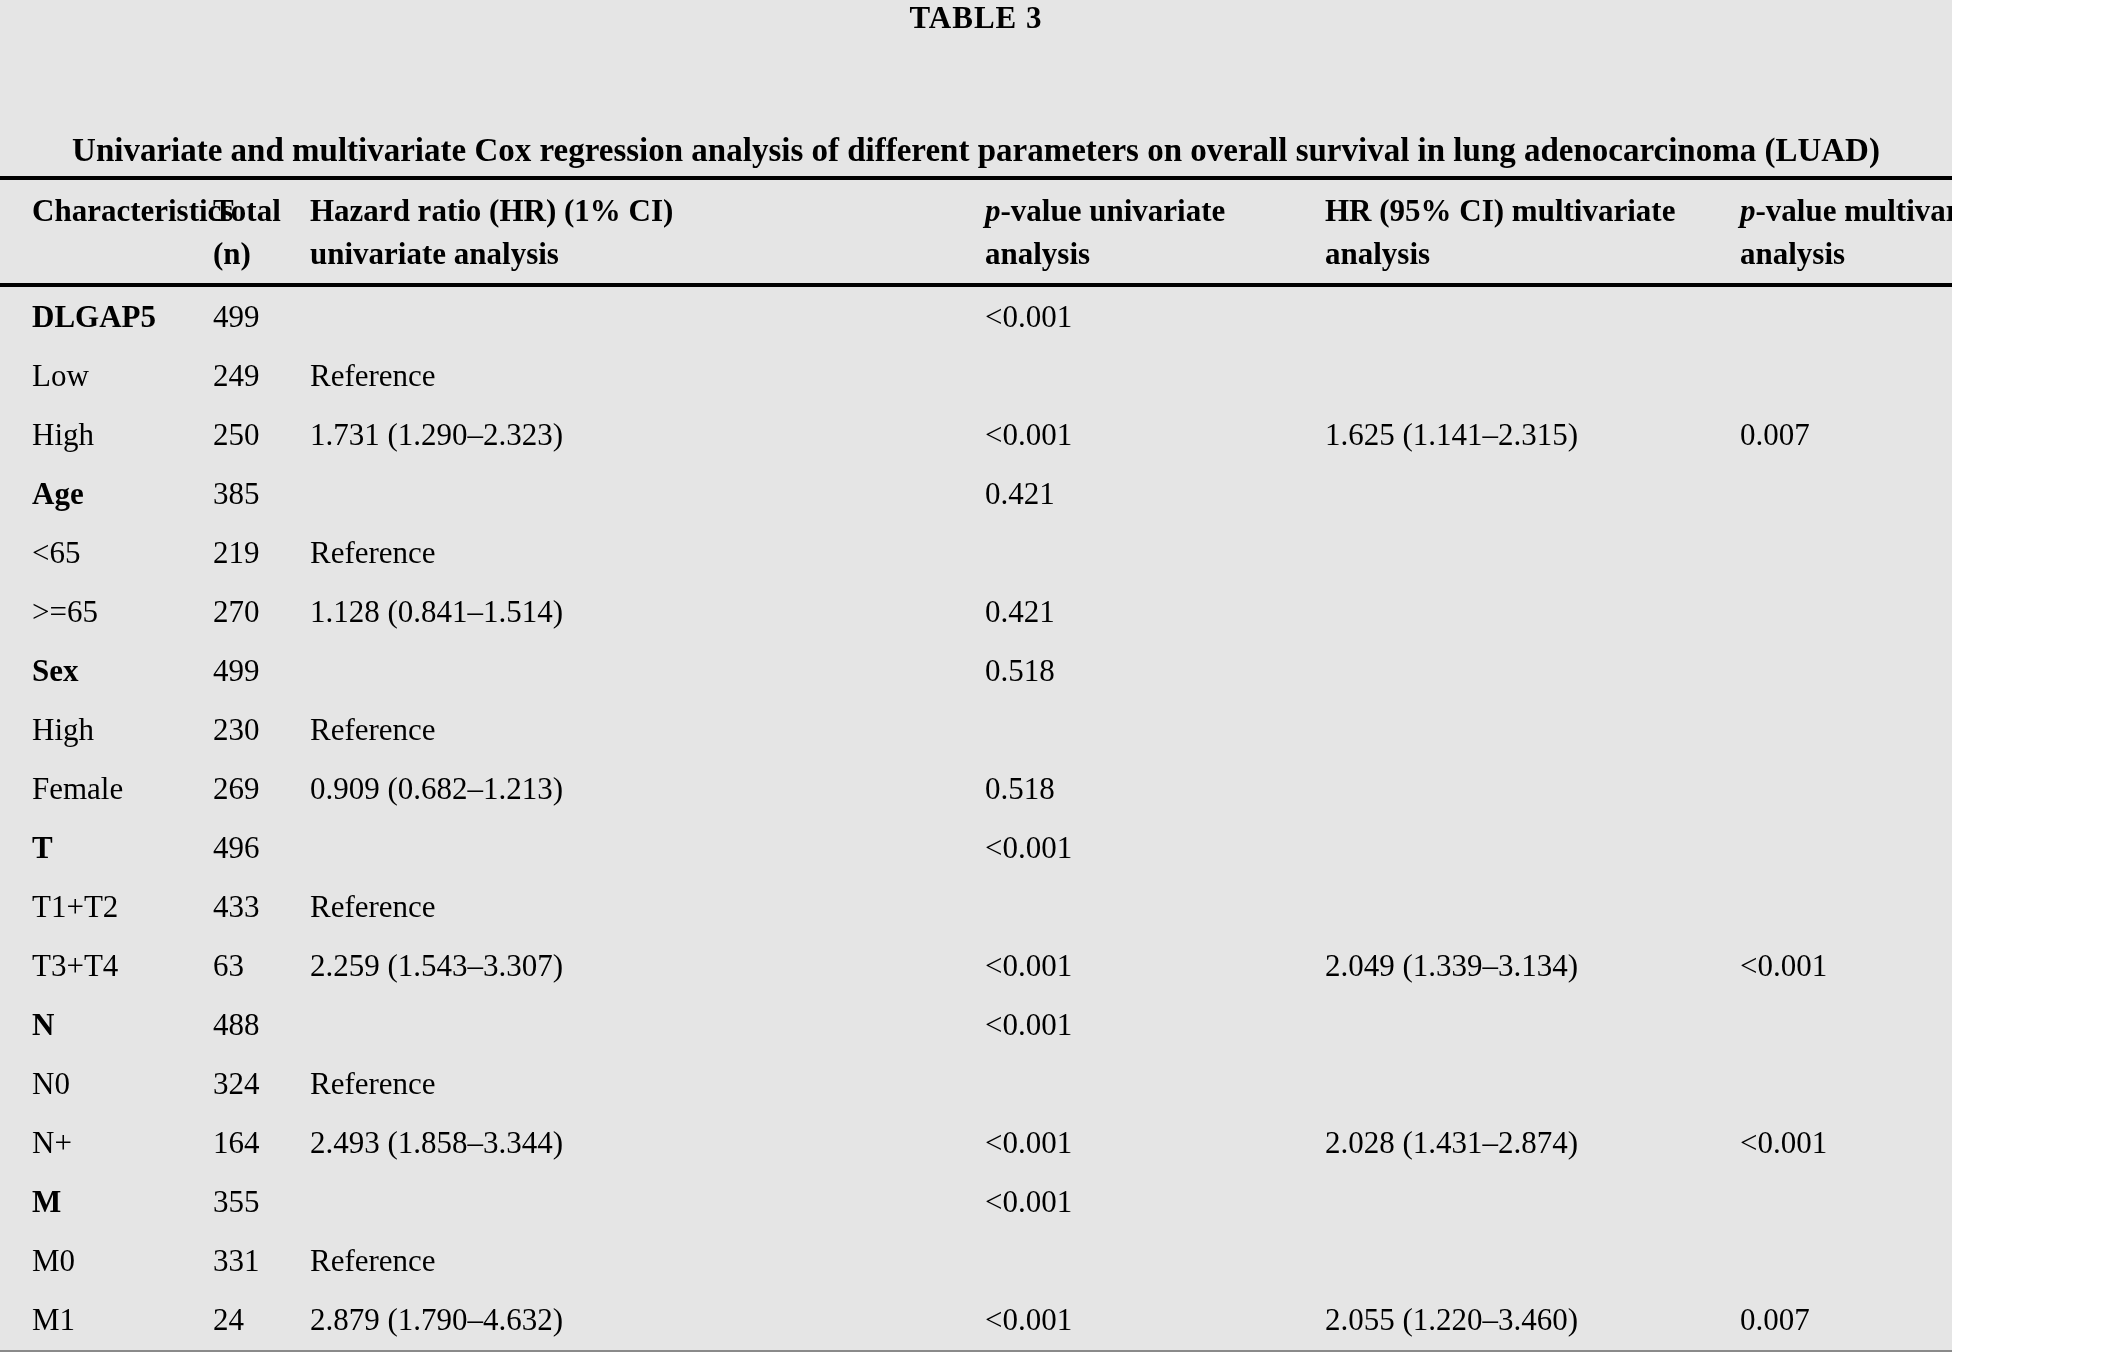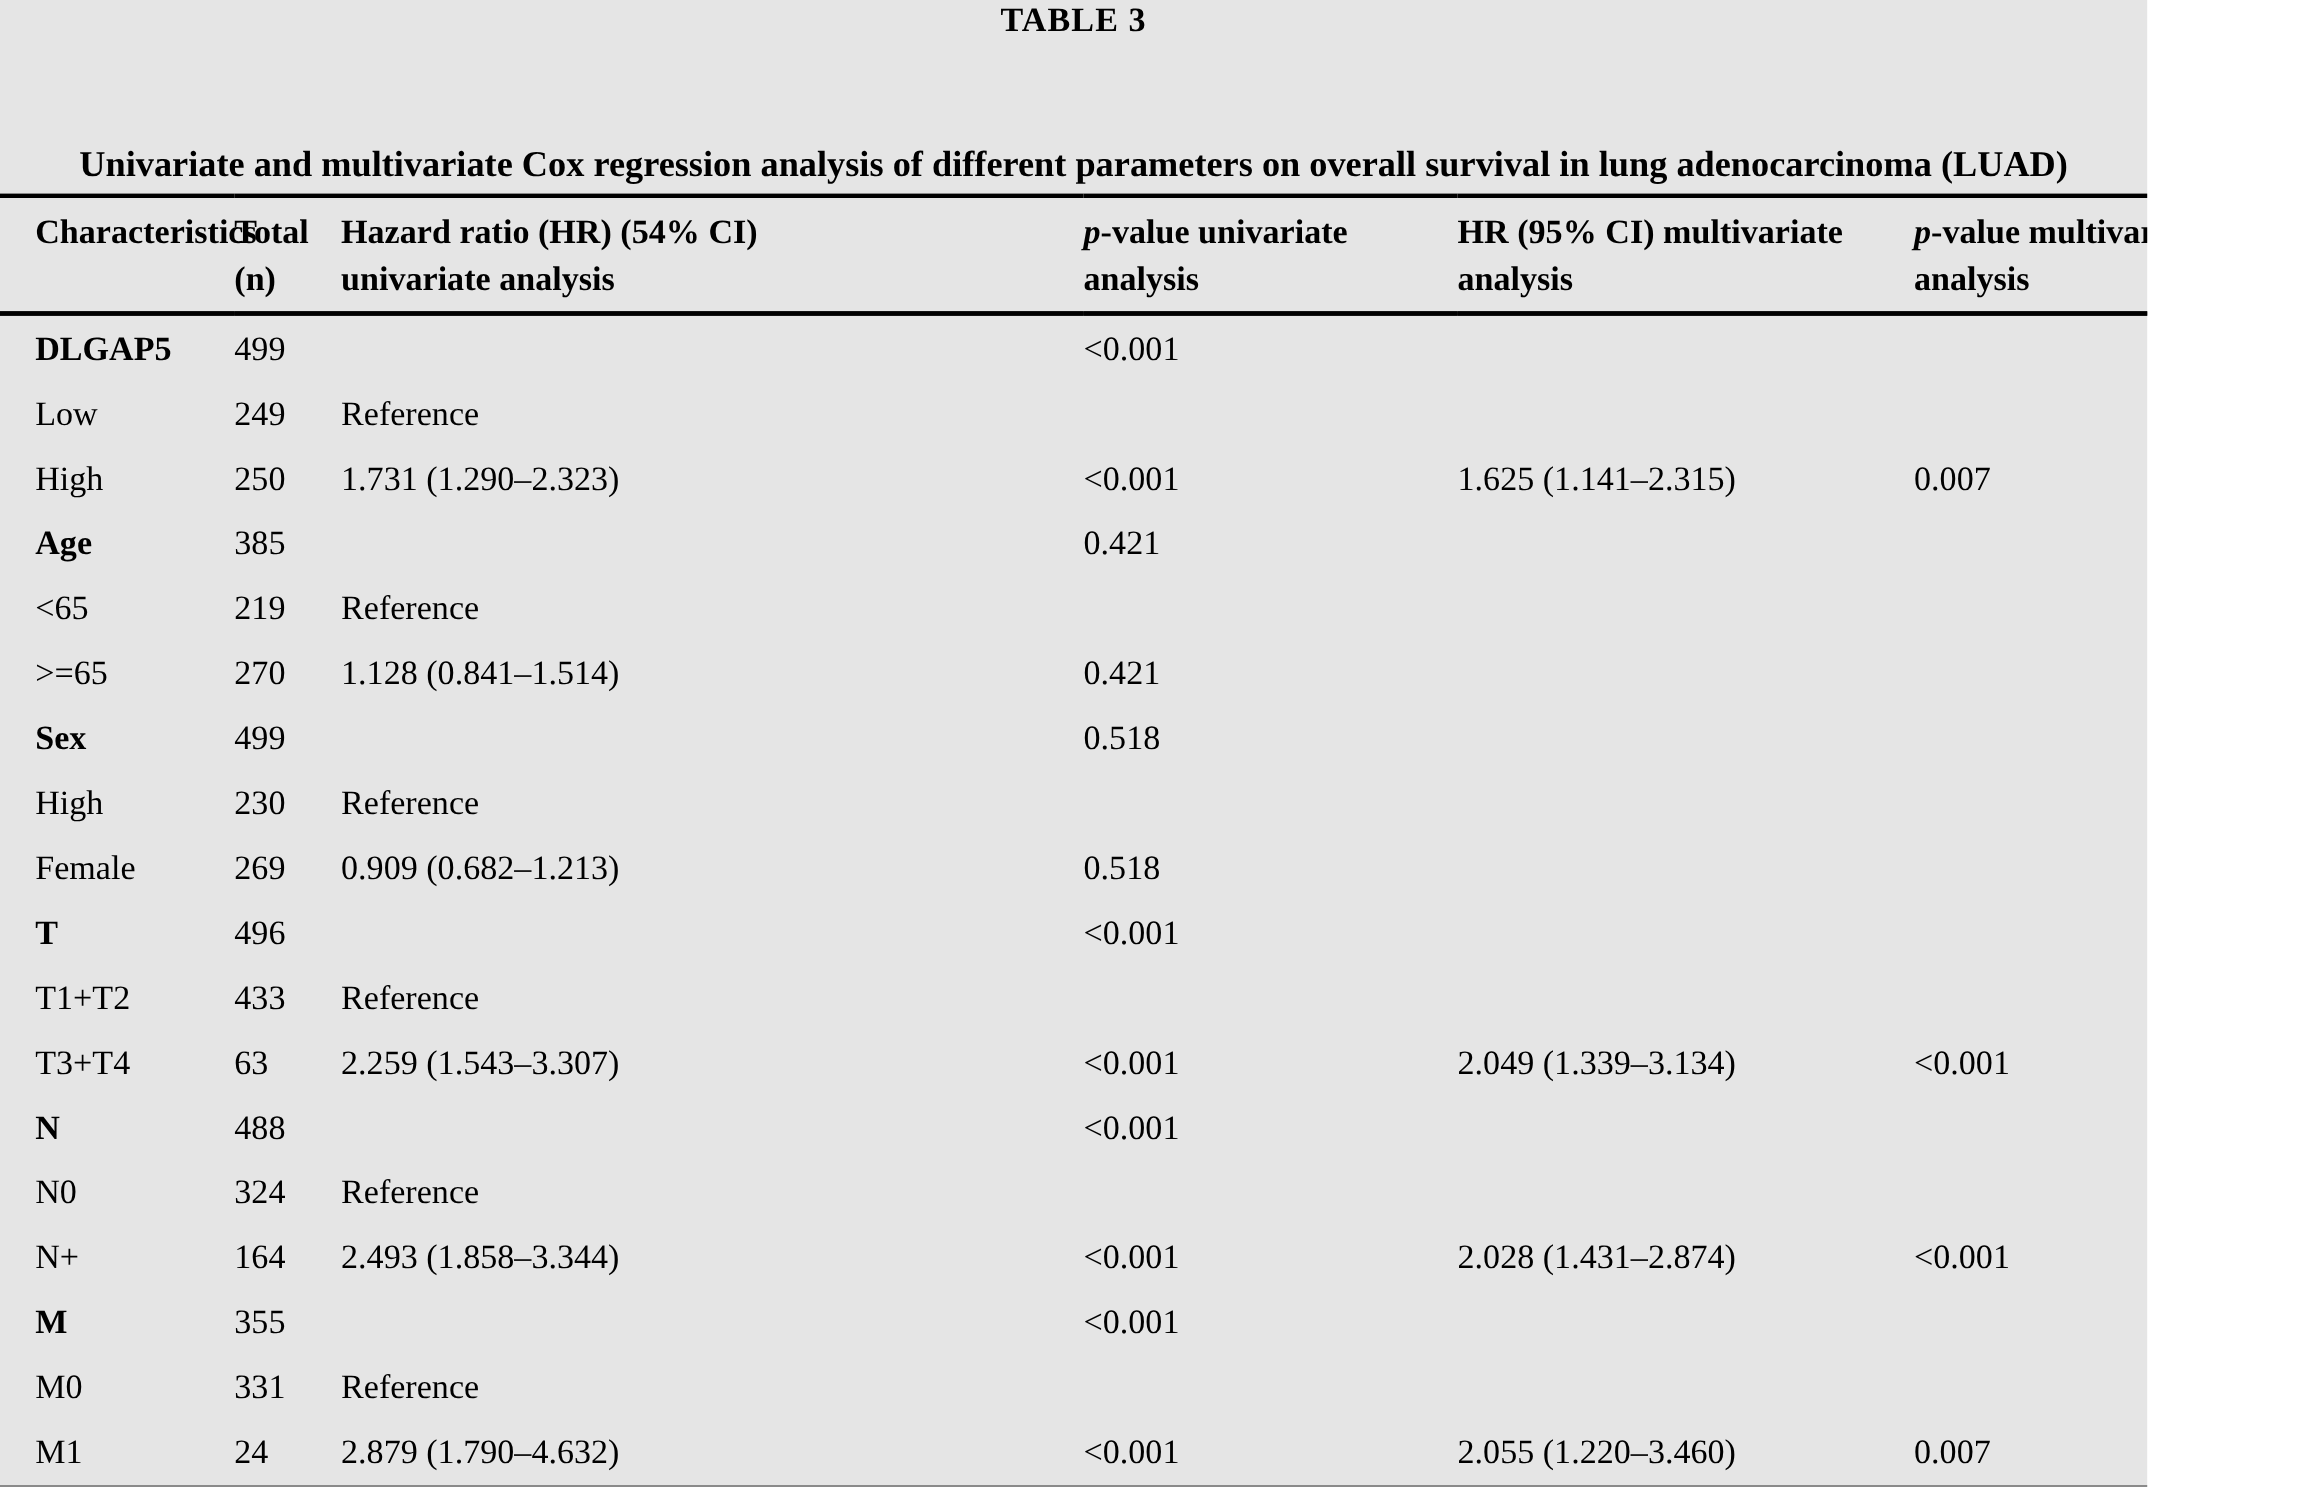--- a/index.html
+++ b/index.html
@@ -106,21 +106,21 @@
         <tr>
           <th>
             <div><span>Characteristics</span></div>
             <div><span></span></div>
           </th>
           <th>
             <div><span>Total</span></div>
             <div><span>(n)</span></div>
           </th>
           <th>
-            <div><span>Hazard ratio (HR) (54% CI)</span></div>
+            <div><span>Hazard ratio (HR) (1% CI)</span></div>
             <div><span>univariate analysis</span></div>
           </th>
           <th>
             <div><span class="it">p</span><span>-value univariate</span></div>
             <div><span>analysis</span></div>
           </th>
           <th>
             <div><span>HR (95% CI) multivariate</span></div>
             <div><span>analysis</span></div>
           </th>

